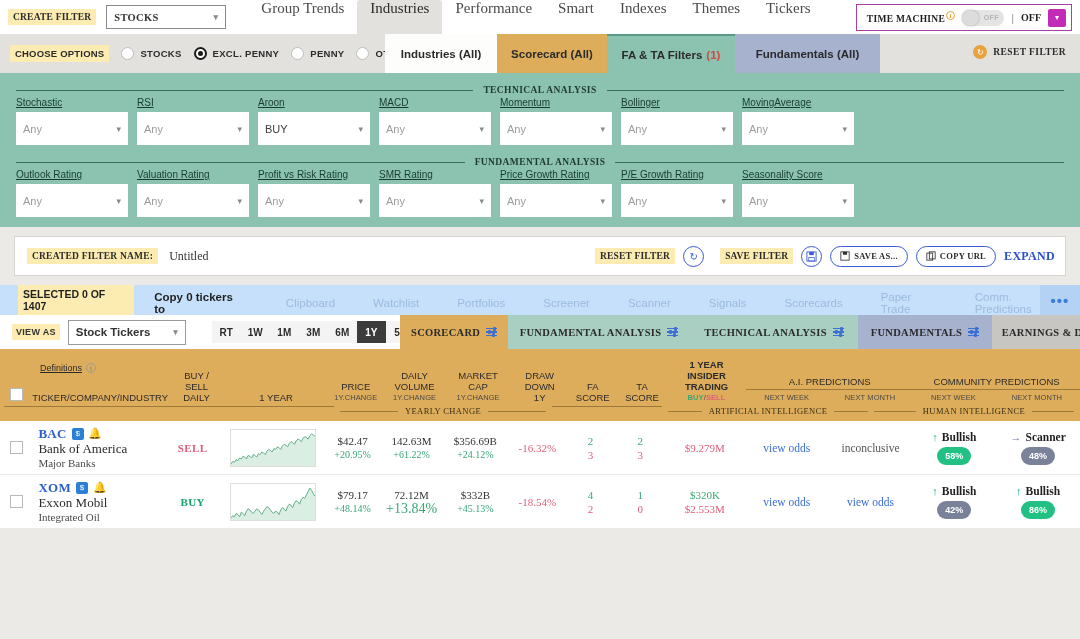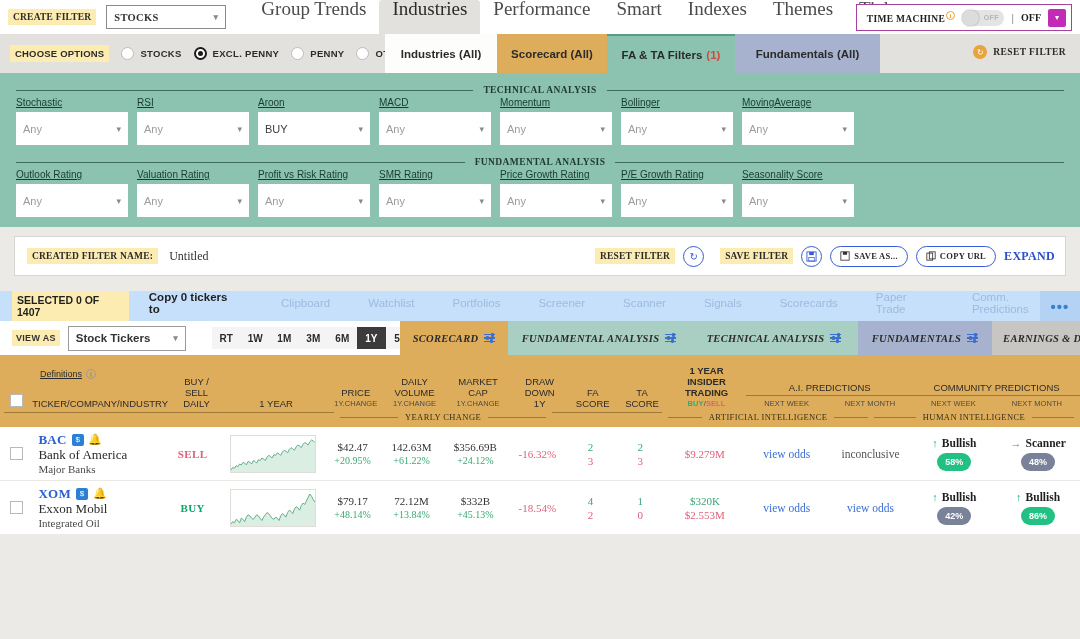--- a/index.html
+++ b/index.html
@@ -24,21 +24,21 @@
   }
   .sel-box{
     margin-left:10px; width:120px; height:24px; border:1px solid #8a8a8a;
     background:#fff; display:flex; align-items:center; justify-content:space-between;
     padding:0 7px; font-family:"Liberation Serif",serif; font-size:10.5px;
     font-weight:bold; letter-spacing:.3px; color:#333;
   }
   .caret{ color:#8a8a8a; font-size:9px; }
   .navtabs{ display:flex; align-items:flex-end; margin-left:22px; height:34px; }
   .navtab{
-    font-family:"Liberation Serif",serif; font-size:19px; color:#4b4b4b;
+    font-family:"Liberation Serif",serif; font-size:15px; color:#4b4b4b;
     padding:7px 13px 24px 13px; white-space:nowrap; height:34px;
     display:flex; align-items:center;
   }
   .navtab.active{ background:#e2e1de; color:#2b2b2b; border-radius:3px 3px 0 0; }
 
   .timemachine{
     position:absolute; right:8px; top:4px; height:27px;
     border:1px solid #a93fa0; background:#fff;
     display:flex; align-items:center; padding:0 5px 0 10px; gap:7px;
   }
@@ -104,22 +104,22 @@
   .nb-actions{ position:absolute; right:10px; display:flex; align-items:center; gap:8px;}
   .circbtn{ width:21px;height:21px;border-radius:50%;border:1px solid #3b5bd4; color:#3b5bd4;
     display:flex;align-items:center;justify-content:center;font-size:10px;background:#fff;}
   .pillbtn{ height:21px; border-radius:11px; border:1px solid #3b5bd4; color:#2b2b2b;
     display:flex;align-items:center; gap:4px; padding:0 9px; background:#fff;
     font-family:"Liberation Serif",serif; font-weight:bold; font-size:8.5px; letter-spacing:.3px;}
   .expand{ font-family:"Liberation Serif",serif; font-weight:bold; font-size:12px; color:#2b4fc9;
     letter-spacing:.3px;}
 
   
-  .selbar{ margin-top:15px; height:30px; background:#c6dffa; display:flex; align-items:flex-start;
-    padding-left:12px; position:relative; }
+  .selbar{ margin-top:9px; height:30px; background:#c6dffa; display:flex; align-items:flex-end;
+    padding-left:18px; position:relative; }
   .sel-count{ background:#fdecb2; font-family:"Liberation Sans",sans-serif; font-weight:bold;
     font-size:10.5px; padding:3px 5px; color:#1f1f1f; }
   .copyt{ font-family:"Liberation Sans",sans-serif; font-weight:bold; font-size:11.5px;
     color:#1f1f1f; margin-left:20px;}
   .destlinks{ display:flex; align-items:center; margin-left:22px; gap:0; }
   .destlink{ font-family:"Liberation Sans",sans-serif; font-size:11.5px; color:#9cbbe0; padding:0 19px;}
   .moredots{ position:absolute; right:0; top:0; width:40px; height:30px; background:#b4d2f3;
     display:flex;align-items:center;justify-content:center; color:#3b7fd4; font-size:15px;
     letter-spacing:1px; font-weight:bold;}
 
@@ -132,21 +132,21 @@
     display:flex; align-items:center; justify-content:space-between; padding:0 7px;
     font-family:"Liberation Sans",sans-serif; font-weight:bold; font-size:11.5px; color:#333;}
   .ranges{ display:flex; margin-left:26px; background:#f4f4f4; }
   .rng{ width:29px; height:22px; display:flex; align-items:center; justify-content:center;
     font-family:"Liberation Sans",sans-serif; font-weight:bold; font-size:10px; color:#2b2b2b;}
   .rng.on{ background:#3b3b3b; color:#fff; }
 
   .viewtabs{ position:absolute; left:400px; top:0; height:34px; display:flex; }
   .vtab{ display:flex; align-items:center; justify-content:center; gap:6px; padding:0 11px;
     font-family:"Liberation Serif",serif; font-weight:bold; font-size:10.5px;
-    letter-spacing:.3px; color:#2b2b2b; white-space:nowrap;font-style:italic;}
+    letter-spacing:.3px; color:#2b2b2b; white-space:nowrap;}
   .vtab.gold{ background:#ddad5b; }
   .vtab.teal{ background:#a8cfc1; }
   .vtab.blue{ background:#a7b2cf; }
   .vtab.grey{ background:#c8c6c2; }
   .sliders{ display:inline-block; width:11px; height:10px; position:relative; }
   .sliders i{ position:absolute; left:0; width:11px; height:1.6px; background:#3b6fd4; }
   .sliders i:nth-child(1){ top:0.5px; } .sliders i:nth-child(2){ top:4px; }
   .sliders i:nth-child(3){ top:7.5px; }
   .sliders b{ position:absolute; width:3px; height:4px; background:#3b6fd4; border-radius:1px;}
   .sliders b:nth-child(4){ top:-0.5px; left:7px;} .sliders b:nth-child(5){ top:2.5px; left:2px;}
@@ -691,21 +691,21 @@
     <path d="M0.0,34.0 L1.7,31.7 L3.4,32.8 L5.1,29.4 L6.9,30.5 L8.6,32.8 L10.3,28.2 L12.0,29.4 L13.7,31.7 L15.4,27.1 L17.1,24.8 L18.9,25.9 L20.6,28.2 L22.3,29.4 L24.0,27.1 L25.7,24.8 L27.4,25.9 L29.1,28.2 L30.9,30.5 L32.6,27.1 L34.3,24.8 L36.0,22.5 L37.7,23.6 L39.4,25.9 L41.1,28.2 L42.9,29.4 L44.6,27.1 L46.3,28.2 L48.0,30.5 L49.7,25.9 L51.4,23.6 L53.1,24.8 L54.9,27.1 L56.6,22.5 L58.3,20.2 L60.0,21.3 L61.7,23.6 L63.4,19.0 L65.1,16.7 L66.9,17.8 L68.6,20.2 L70.3,15.5 L72.0,13.2 L73.7,14.4 L75.4,10.9 L77.1,7.5 L78.9,4.0 L80.6,6.3 L82.3,9.8 L84.0,12.1 L84,36 L0,36 Z" fill="#dbeee4"></path>
             <path d="M0.0,34.0 L1.7,31.7 L3.4,32.8 L5.1,29.4 L6.9,30.5 L8.6,32.8 L10.3,28.2 L12.0,29.4 L13.7,31.7 L15.4,27.1 L17.1,24.8 L18.9,25.9 L20.6,28.2 L22.3,29.4 L24.0,27.1 L25.7,24.8 L27.4,25.9 L29.1,28.2 L30.9,30.5 L32.6,27.1 L34.3,24.8 L36.0,22.5 L37.7,23.6 L39.4,25.9 L41.1,28.2 L42.9,29.4 L44.6,27.1 L46.3,28.2 L48.0,30.5 L49.7,25.9 L51.4,23.6 L53.1,24.8 L54.9,27.1 L56.6,22.5 L58.3,20.2 L60.0,21.3 L61.7,23.6 L63.4,19.0 L65.1,16.7 L66.9,17.8 L68.6,20.2 L70.3,15.5 L72.0,13.2 L73.7,14.4 L75.4,10.9 L77.1,7.5 L78.9,4.0 L80.6,6.3 L82.3,9.8 L84.0,12.1" fill="none" stroke="#63b08c" stroke-width="1"></path>
           </svg></span>
       </div>
   <div class="cell" style="width:60px">
     <span>$79.17</span>
     <span class="green" style="font-size:10px">+48.14%</span>
       </div>
   <div class="cell" style="width:64px">
     <span>72.12M</span>
-    <span class="green" style="font-size:10px">+13.84%</span>
+    <span class="green" style="font-size:14px">+13.84%</span>
       </div>
   <div class="cell" style="width:70px">
     <span>$332B</span>
     <span class="green" style="font-size:10px">+45.13%</span>
       </div>
   <div class="cell" style="width:60px">
     <span class="red">-18.54%</span>
       </div>
   <div class="cell" style="width:52px">
     <span class="green">4</span>

